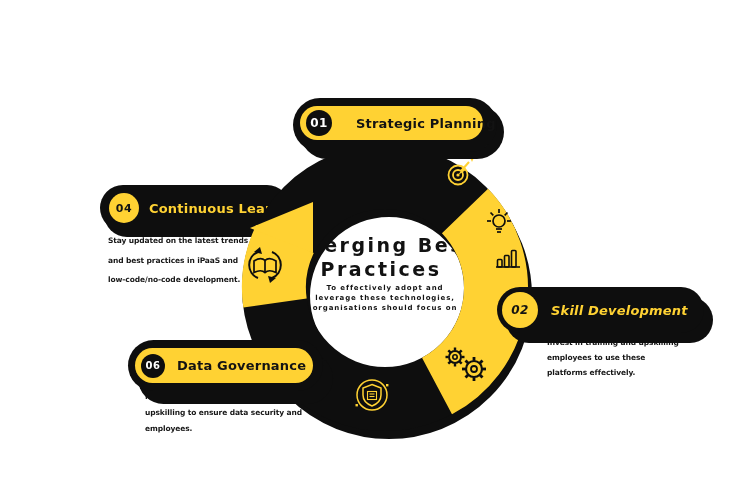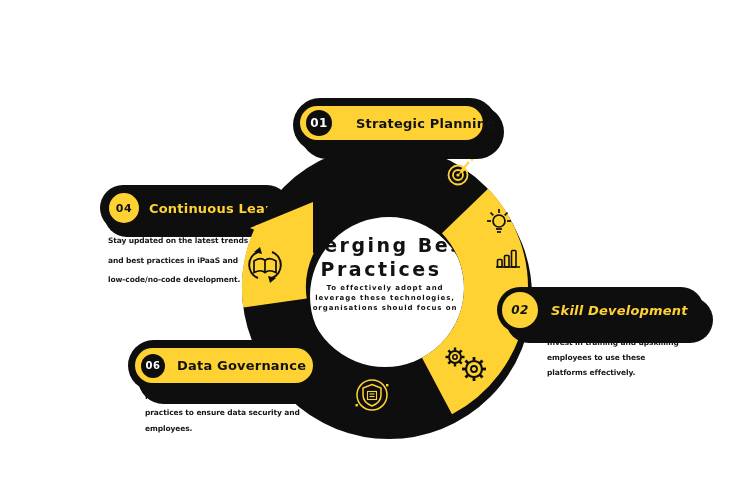--- a/index.html
+++ b/index.html
@@ -78,21 +78,21 @@
     <span style="display:block">organisations should focus on</span>
   </div>
 
   <div class="desc" id="d02">
     <div>Invest in training and upskilling</div>
     <div>employees to use these</div>
     <div>platforms effectively.</div>
   </div>
   <div class="desc" id="d03">
     <div>Implement robust data governance</div>
-    <div>practices to ensure data security and</div>
+    <div>upskilling to ensure data security and</div>
     <div>employees.</div>
   </div>
   <div class="desc" id="d04">
     <div>Stay updated on the latest trends</div>
     <div>and best practices in iPaaS and</div>
     <div>low-code/no-code development.</div>
   </div>
 
   <svg class="ring-svg" width="750" height="500" viewBox="0 0 750 500">
     <g>

